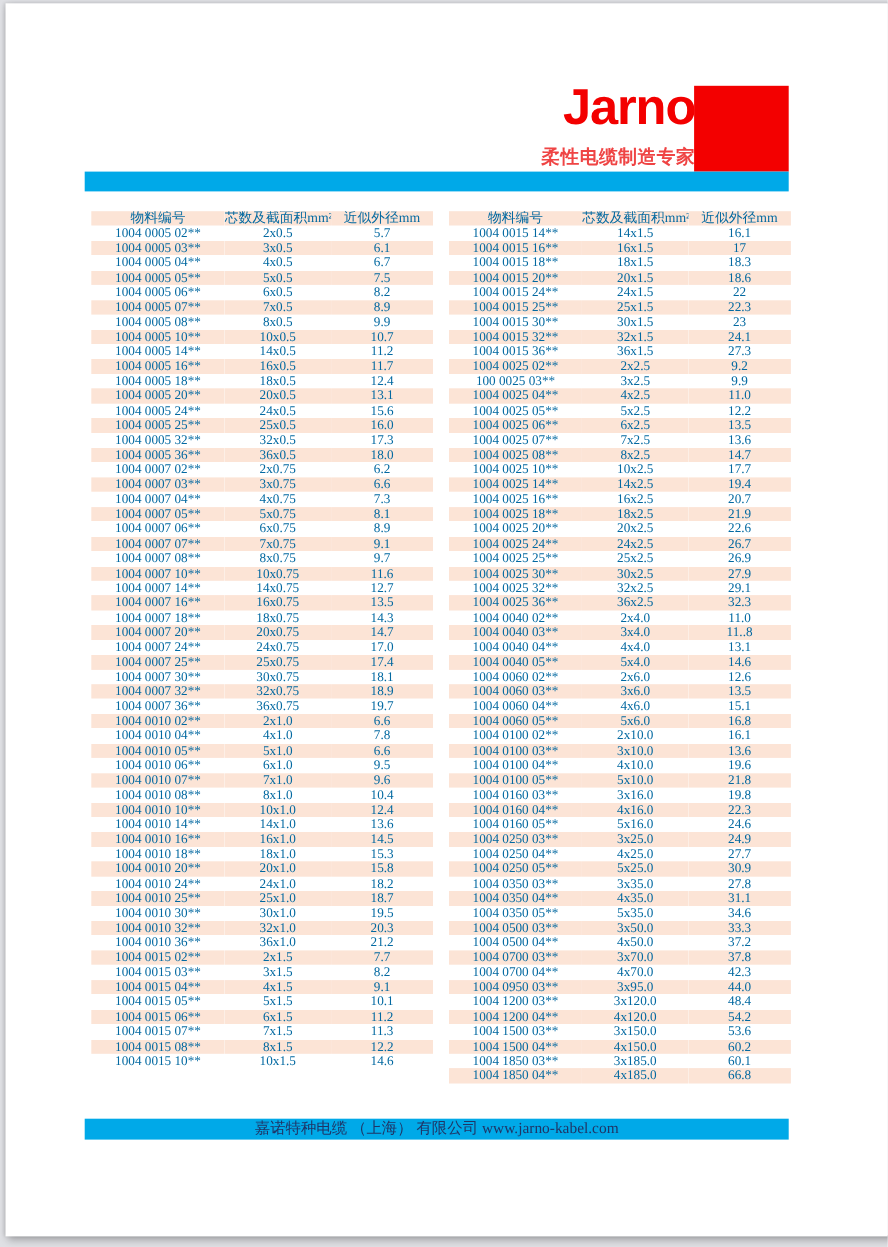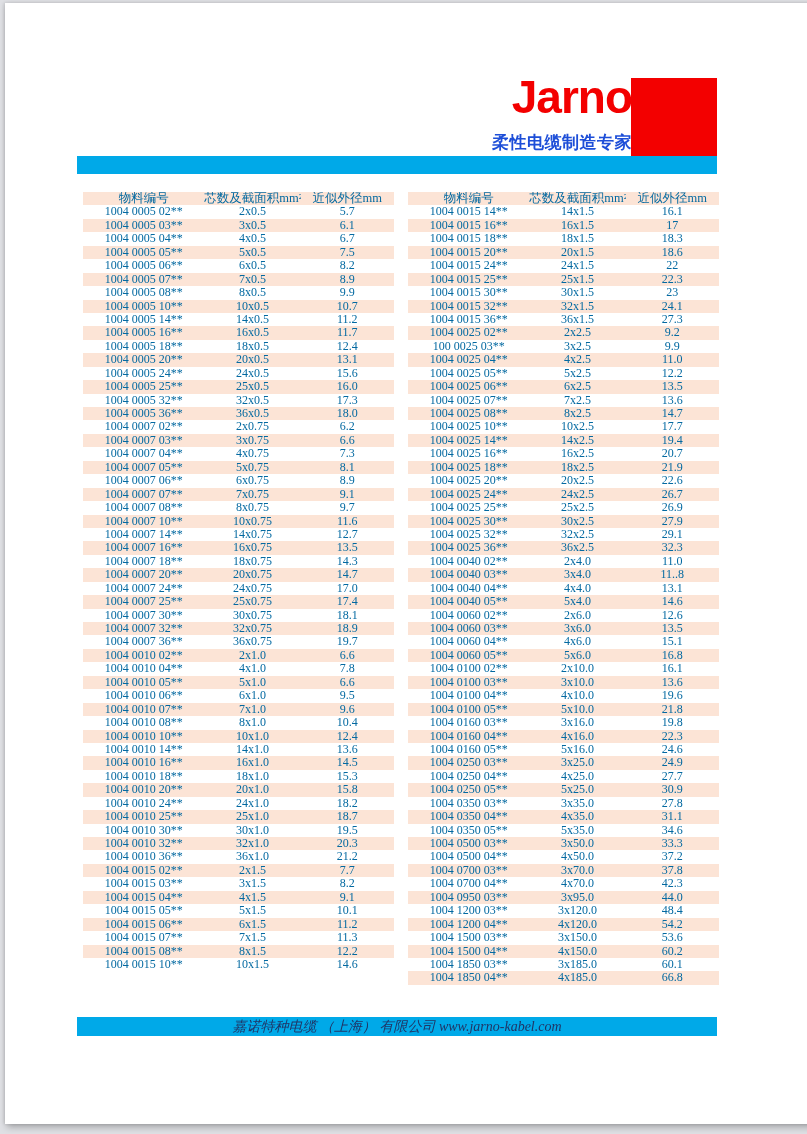--- a/index.html
+++ b/index.html
@@ -22,21 +22,21 @@
     text-align:right;
     font-family:"Liberation Sans","DejaVu Sans",sans-serif;
     font-weight:bold;font-size:46px;line-height:48px;
     color:#f30000;letter-spacing:-1px;
   }
   .tagline{
     position:absolute;left:380px;top:130px;width:247px;
     text-align:right;
     font-family:"Liberation Sans","DejaVu Sans",sans-serif;
     font-weight:bold;font-size:17px;line-height:19px;
-    color:#1d4ed8;letter-spacing:0.5px;
+    color:#ef4444;letter-spacing:0.5px;
   }
   .red-square{
     position:absolute;left:626px;top:75px;width:86px;height:78px;
     background:#f30000;
   }
   .top-bar{
     position:absolute;left:72px;top:153px;width:640px;height:18px;
     background:#00a9e8;
   }
   .cable-table{
@@ -58,21 +58,20 @@
   }
   .cable-table tbody tr:nth-child(even) td{
     background:#fce4d6;
   }
   .footer-bar{
     position:absolute;left:72px;top:1014px;width:640px;height:19px;
     background:#00a9e8;
     text-align:center;
   }
   .footer-text{
-    font-style:italic;
     font-size:14px;line-height:19px;
     color:#1f3566;
     font-family:"Liberation Serif","DejaVu Serif",serif;
     text-align:right;
   }
 </style>
 </head>
 <body>
 
 <div class="page">

